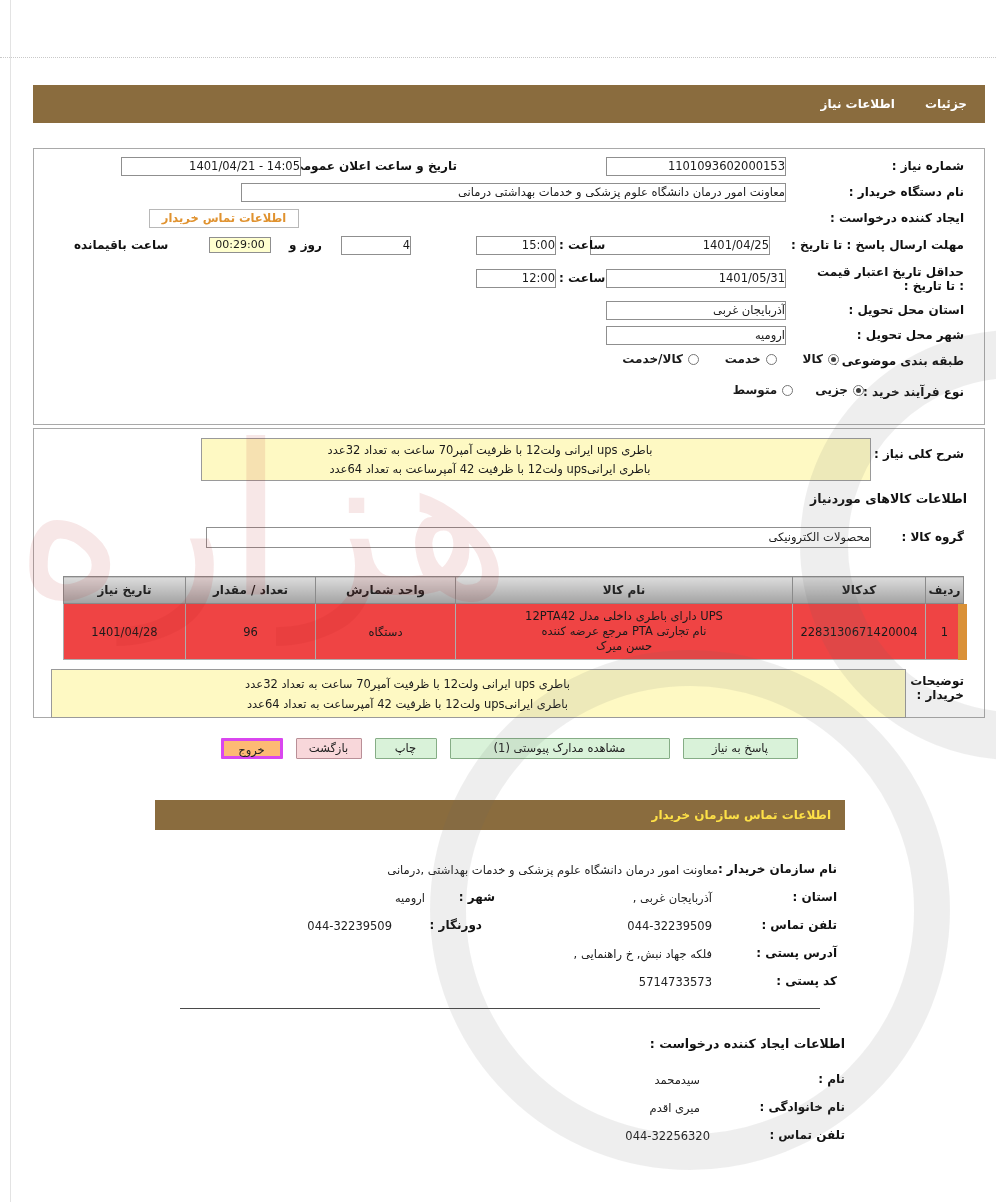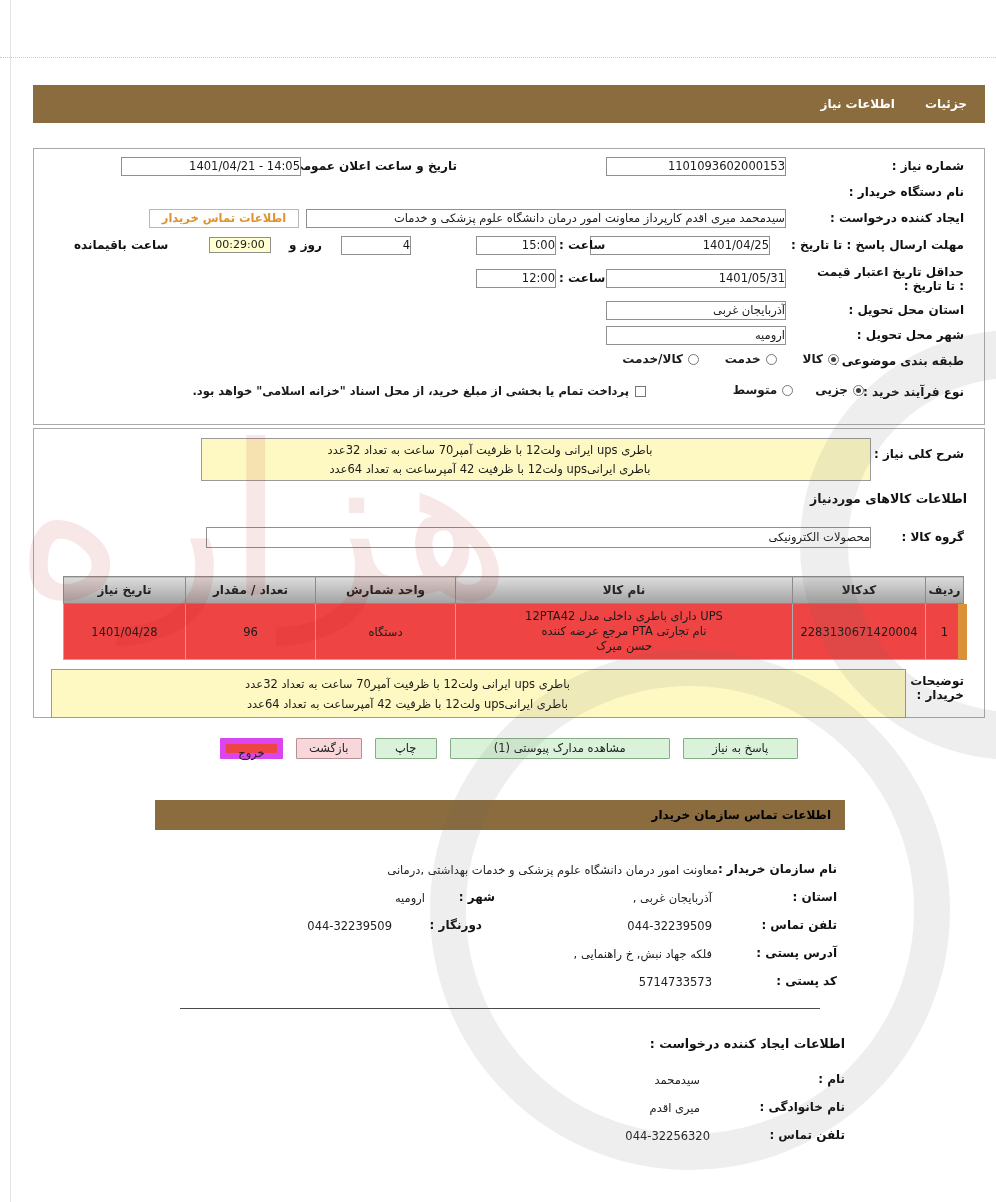--- a/index.html
+++ b/index.html
@@ -55,23 +55,23 @@
   .btnbar{
     position:absolute;left:33px;top:738px;width:952px;display:flex;justify-content:center;
     align-items:center;gap:13px;
   }
   .btn{
     height:21px;line-height:19px;padding:0 12px;font-size:11.5px;text-align:center;
     border-radius:1px;cursor:pointer;white-space:nowrap;color:#222;
   }
   .btn-green{background:#d9f2d9;border:1px solid #86ad86;}
   .btn-pink{background:#f8d7da;border:1px solid #b98f97;}
-  .btn-exit{background:#ef4444;border:6px solid #d946ef;}
+  .btn-exit{background:#fdba74;border:3px solid #d946ef;}
   .contact-bar{
-    position:absolute;left:155px;top:800px;width:690px;height:30px;background:#8a6c3e;color:#000000;
+    position:absolute;left:155px;top:800px;width:690px;height:30px;background:#8a6c3e;color:#fde047;
     font-weight:bold;font-size:12px;display:flex;align-items:center;padding:0 14px;
   }
   .contact{position:absolute;left:155px;top:830px;width:690px;height:180px;}
   .divider{position:absolute;left:180px;top:1008px;width:640px;border-top:1px solid #4a4a4a;}
   .heading{position:absolute;font-weight:bold;font-size:12.5px;white-space:nowrap;color:#111;}
   .watermark{position:absolute;inset:0;opacity:0.10;pointer-events:none;z-index:9;overflow:hidden;}
   .wm-text{position:absolute;left:15px;top:400px;font-size:210px;font-weight:normal;color:#b91c1c;}
   .wm-ring{position:absolute;border-radius:50%;border:48px solid #666;}
   .wm-ring.r1{left:800px;top:330px;width:430px;height:430px;}
   .wm-ring.r2{left:430px;top:650px;width:520px;height:520px;border-width:36px;}
@@ -88,23 +88,23 @@
 </div>
 
 <div class="box" style="left:33px;top:148px;width:952px;height:277px;">
 
   <span class="lbl" style="right:20px;top:10px;">شماره نیاز :</span>
   <div class="inp ltr" style="left:572px;top:8px;width:180px;">1101093602000153</div>
   <span class="lbl" style="right:527px;top:10px;">تاریخ و ساعت اعلان عمومی :</span>
   <div class="inp ltr" style="left:87px;top:8px;width:180px;">1401/04/21 - 14:05</div>
 
   <span class="lbl" style="right:20px;top:36px;">نام دستگاه خریدار :</span>
+  <div class="inp" style="left:207px;top:34px;width:545px;">معاونت امور درمان دانشگاه علوم پزشکی و خدمات بهداشتی درمانی</div>
 
   <span class="lbl" style="right:20px;top:62px;">ایجاد کننده درخواست :</span>
-  <div class="inp" style="left:272px;top:60px;width:480px;">سیدمحمد میری اقدم کارپرداز معاونت امور درمان دانشگاه علوم پزشکی و خدمات</div>
   <div class="link-box" style="left:115px;top:60px;width:150px;">اطلاعات تماس خریدار</div>
 
   <span class="lbl" style="right:20px;top:89px;">مهلت ارسال پاسخ : تا تاریخ :</span>
   <div class="inp ltr" style="left:556px;top:87px;width:180px;">1401/04/25</div>
   <span class="lbl" style="left:525px;top:89px;">ساعت :</span>
   <div class="inp ltr" style="left:442px;top:87px;width:80px;">15:00</div>
   <div class="inp ltr" style="left:307px;top:87px;width:70px;">4</div>
   <span class="lbl" style="left:255px;top:89px;">روز و</span>
   <div class="countdown ltr" style="left:175px;top:88px;width:62px;">00:29:00</div>
   <span class="lbl" style="left:40px;top:89px;">ساعت باقیمانده</span>
@@ -139,24 +139,20 @@
   <span class="lbl" style="right:20px;top:236px;">نوع فرآیند خرید :</span>
   <div class="optgroup" style="right:120px;top:234px;gap:22px;">
     <span class="opt">
       <span class="radio sel"></span>
       <span>جزیی</span>
     </span>
     <span class="opt">
       <span class="radio"></span>
       <span>متوسط</span>
     </span>
-  </div>
-  <div class="optgroup" style="right:338px;top:235px;gap:6px;">
-    <span class="checkbox"></span>
-    <span style="font-weight:bold;font-size:11.5px;white-space:nowrap;">پرداخت تمام یا بخشی از مبلغ خرید، از محل اسناد "خزانه اسلامی" خواهد بود.</span>
   </div>
 </div>
 
 <div class="box" style="left:33px;top:428px;width:952px;height:290px;">
 
   <span class="lbl" style="right:20px;top:18px;">شرح کلی نیاز :</span>
   <div class="multiline-box" style="left:167px;top:9px;width:670px;height:43px;padding:2px 100px 0 8px;">
     <span class="cell-line" style="line-height:19px;">باطری ups ایرانی ولت12 با ظرفیت آمپر70 ساعت به تعداد 32عدد</span>
     <span class="cell-line" style="line-height:19px;">باطری ایرانیups ولت12 با ظرفیت 42 آمپرساعت به تعداد 64عدد</span>
   </div>

